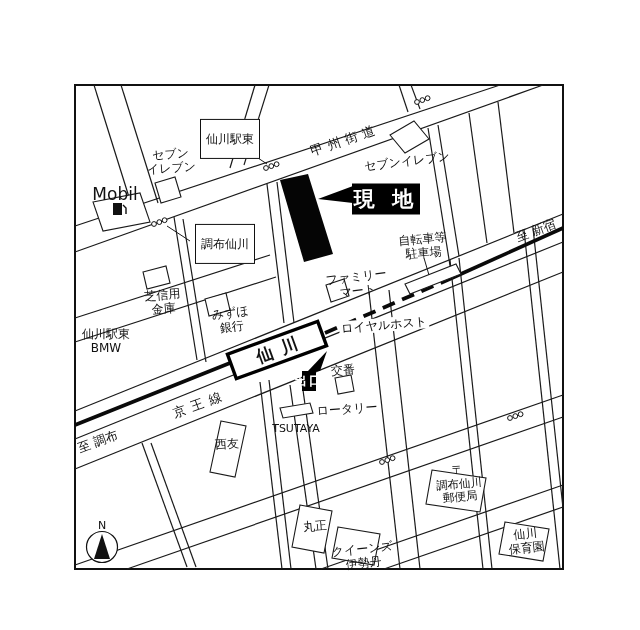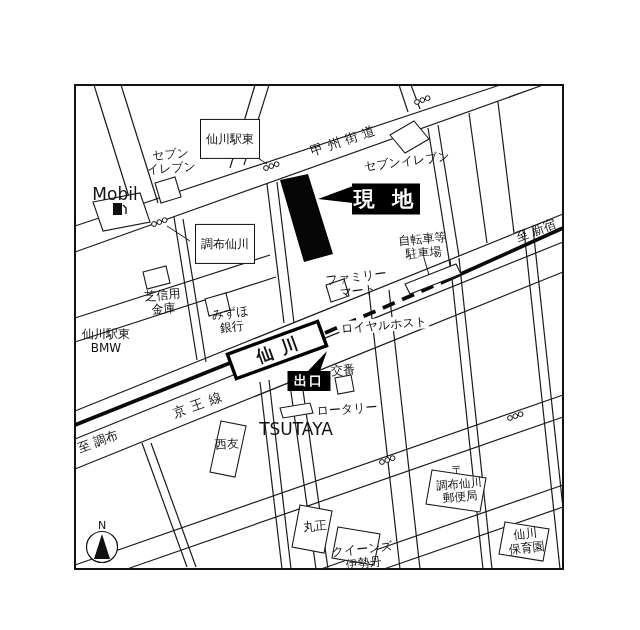--- a/index.html
+++ b/index.html
@@ -165,24 +165,24 @@
 <div class="lbl" style="left:357px;top:284px;transform:translate(-50%,-50%) rotate(-7deg)">ファミリー
 マート</div>
 <div class="lbl" style="left:163px;top:302px;transform:translate(-50%,-50%) rotate(-5deg)">芝信用
 金庫</div>
 <div class="lbl" style="left:231px;top:320px;transform:translate(-50%,-50%) rotate(-7deg)">みずほ
 銀行</div>
 <div class="lbl whitebg" style="left:384px;top:325px;transform:translate(-50%,-50%) rotate(-5deg);white-space:nowrap">ロイヤルホスト</div>
 <div class="lbl" style="left:106px;top:341px">仙川駅東
 BMW</div>
 <div class="lbl b" style="left:277px;top:350px;font-size:17px;letter-spacing:9px;transform:translate(-50%,-50%) rotate(-20deg);white-space:nowrap;text-indent:9px">仙川</div>
-<div class="lbl callout" style="left:309px;top:381px;width:43px;height:20px;font-size:13px;letter-spacing:2px">出口</div>
+<div class="lbl callout" style="left:309px;top:381px;width:14px;height:20px;font-size:13px;letter-spacing:2px">出口</div>
 <div class="lbl" style="left:343px;top:370px;transform:translate(-50%,-50%) rotate(-4deg);white-space:nowrap">交番</div>
 <div class="lbl" style="left:347px;top:409px;transform:translate(-50%,-50%) rotate(-4deg);white-space:nowrap">ロータリー</div>
-<div class="lbl" style="left:296px;top:429px;font-size:17px;white-space:nowrap">TSUTAYA</div>
+<div class="lbl" style="left:296px;top:429px;font-size:11px;white-space:nowrap">TSUTAYA</div>
 <div class="lbl" style="left:227px;top:444px;transform:translate(-50%,-50%) rotate(-4deg);white-space:nowrap">西友</div>
 <div class="lbl" style="left:200px;top:404px;font-size:13px;letter-spacing:6px;transform:translate(-50%,-50%) rotate(-20deg);white-space:nowrap">京王線</div>
 <div class="lbl" style="left:98px;top:442px;font-size:12.5px;transform:translate(-50%,-50%) rotate(-20deg);white-space:nowrap">至 調布</div>
 <div class="lbl" style="left:459px;top:484px;font-size:11.5px;transform:translate(-50%,-50%) rotate(-5deg)">〒
 調布仙川
 郵便局</div>
 <div class="lbl" style="left:315px;top:526px;transform:translate(-50%,-50%) rotate(-5deg);white-space:nowrap">丸正</div>
 <div class="lbl" style="left:363px;top:556px;transform:translate(-50%,-50%) rotate(-6deg)">クイーンズ
 伊勢丹</div>
 <div class="lbl" style="left:526px;top:541px;transform:translate(-50%,-50%) rotate(-6deg)">仙川

